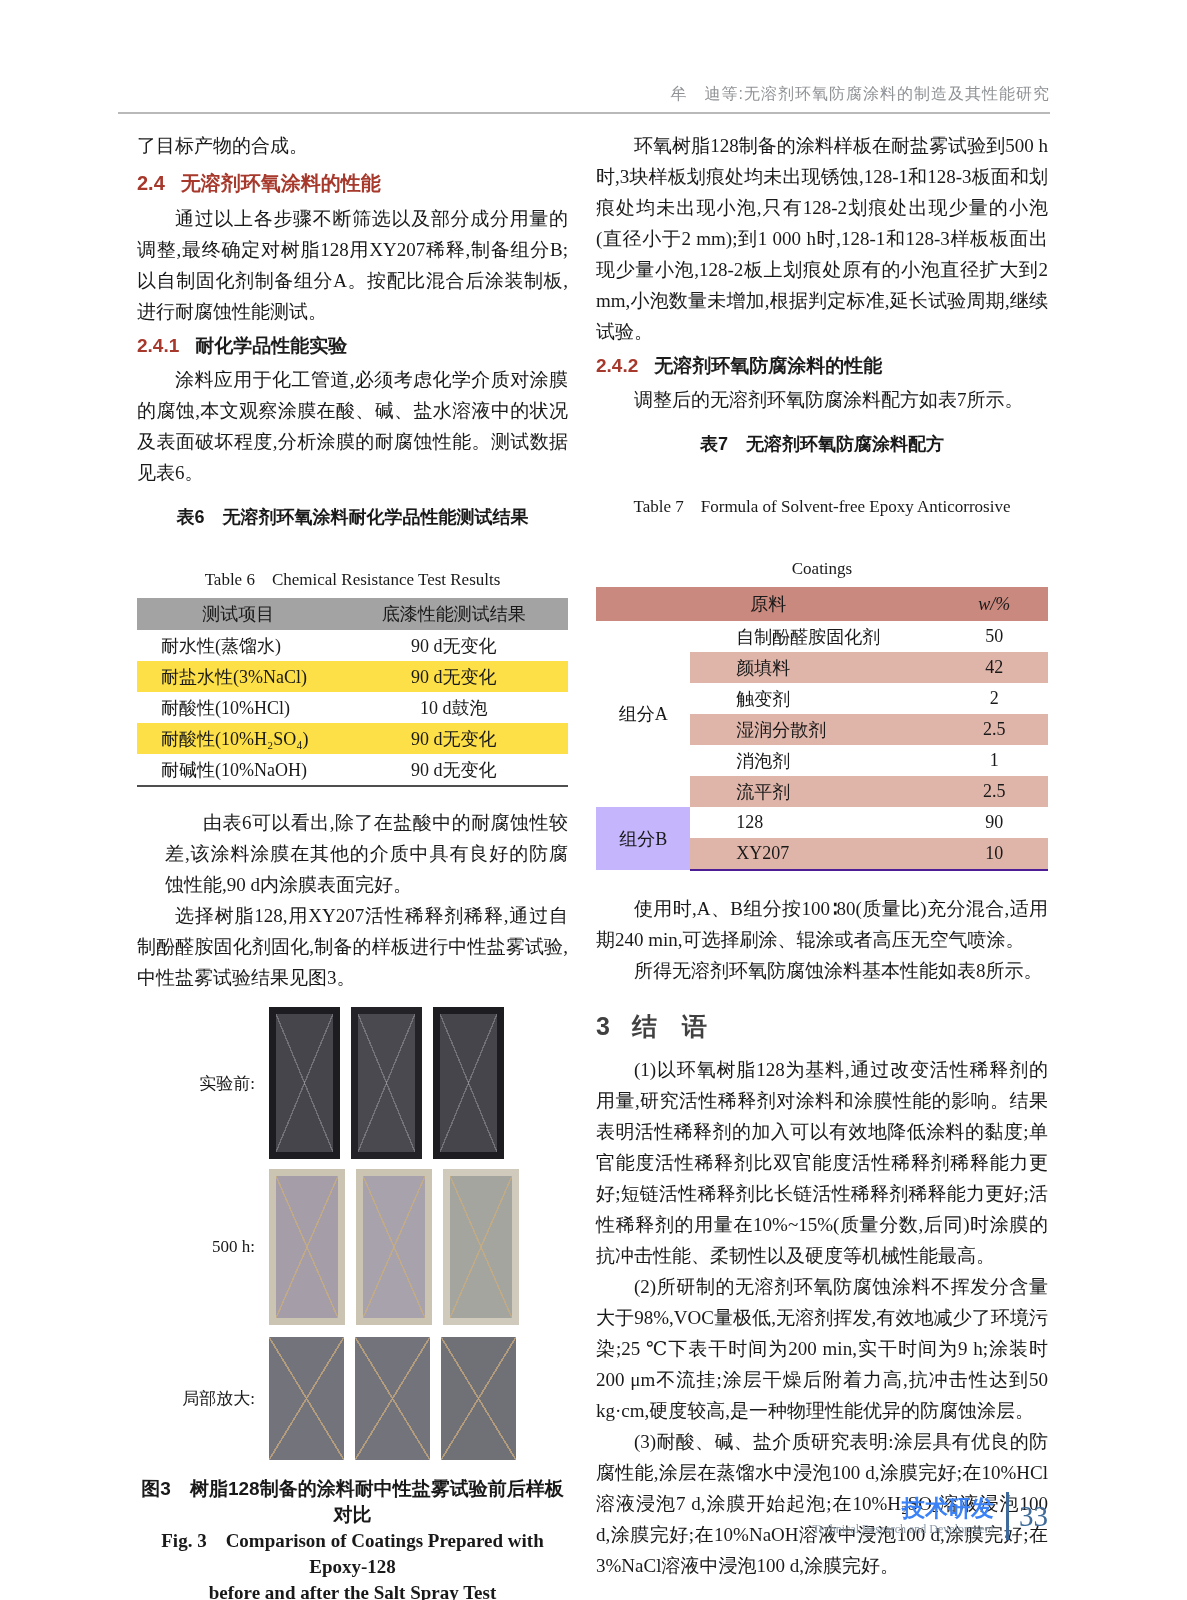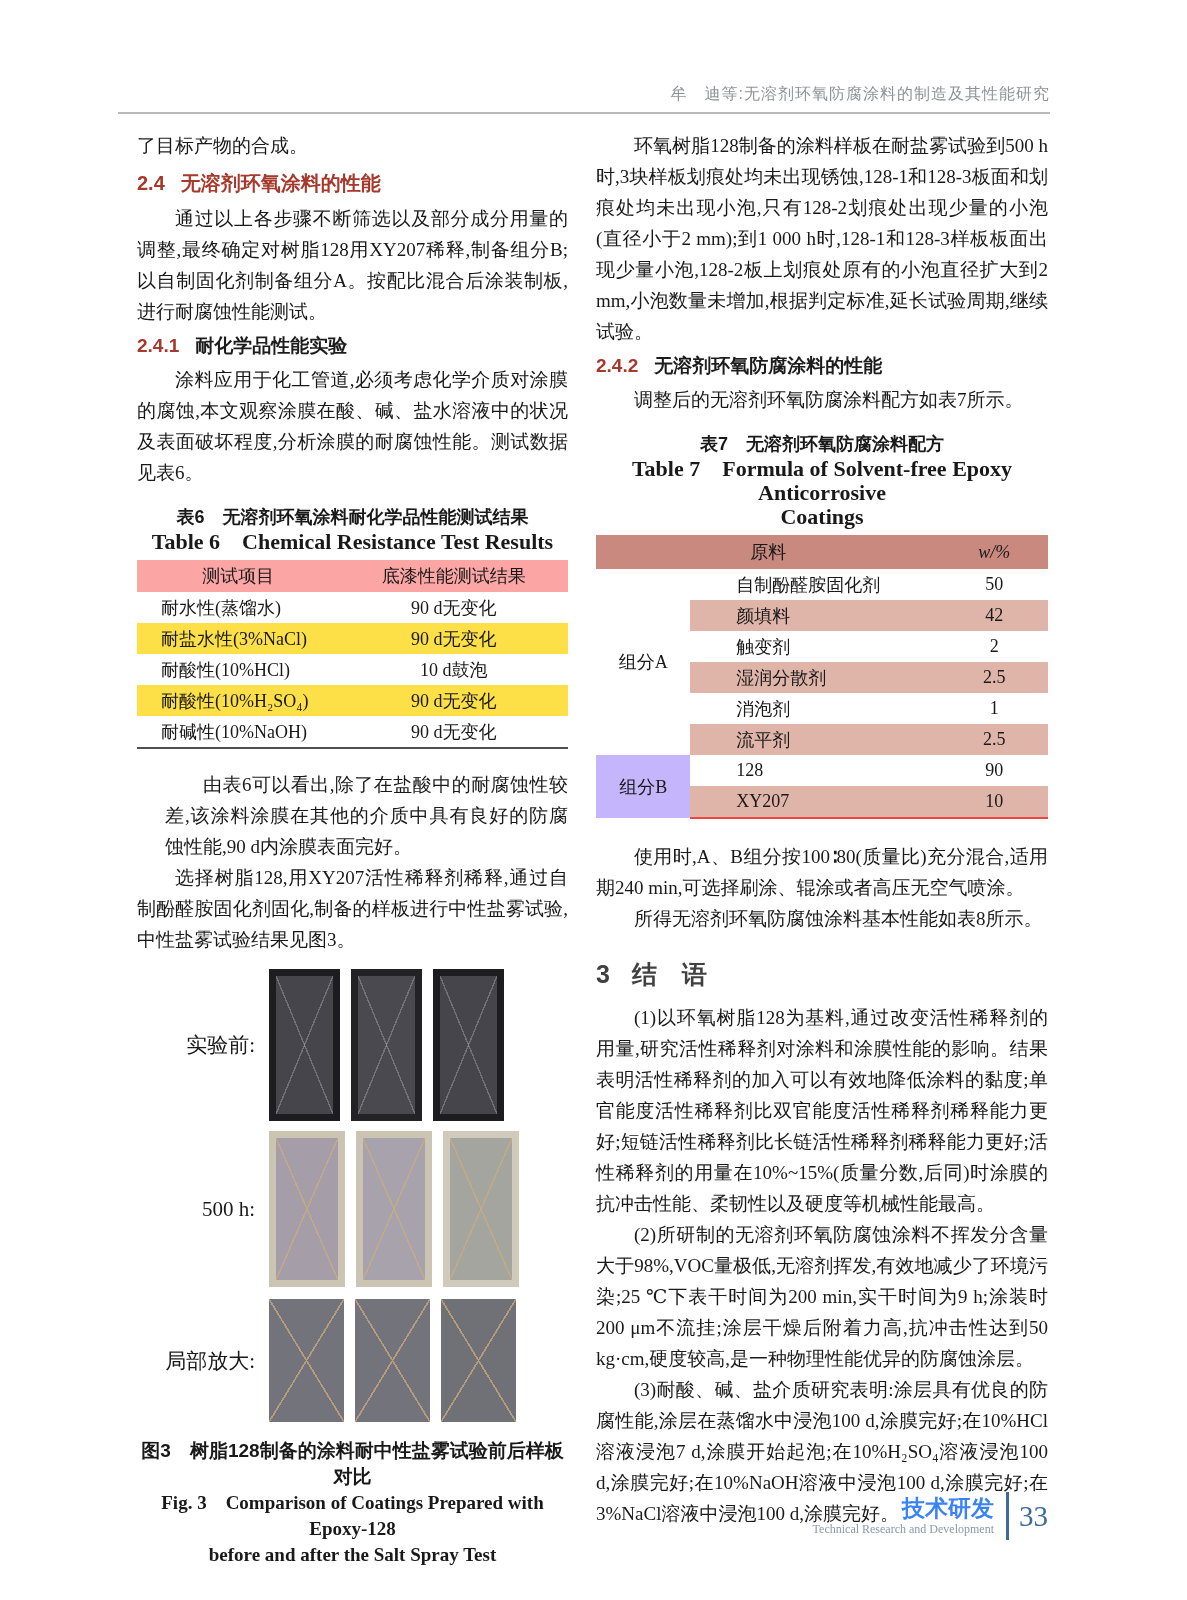--- a/index.html
+++ b/index.html
@@ -28,46 +28,46 @@
     font-size:19px;line-height:28px;color:#1c1c1c;font-weight:600;}
   .h-sub .h-num{color:#a6382c;font-weight:bold;margin-right:16px;}
   .h-conc{margin:24px 0 12px;font-family:"Liberation Sans","DejaVu Sans",sans-serif;
     font-weight:bold;font-size:25px;color:#404040;line-height:32px;}
   .h-conc .h-num{margin-right:22px;}
 
   
   .tbl-block{margin-top:16px;}
   .tbl-cap-cn{text-align:center;font-family:"Liberation Sans","DejaVu Sans",sans-serif;
     font-weight:bold;font-size:18px;line-height:26px;}
-  .tbl-cap-en{text-align:center;font-weight:bold;font-size:22px;line-height:24px;}
+  .tbl-cap-en{text-align:center;font-weight:normal;font-size:17px;line-height:24px;margin-top:38px;}
   table{width:100%;border-collapse:collapse;font-size:18px;margin-top:6px;}
   th{font-weight:normal;}
-  .t6 thead th{background:#fca5a5;height:30px;text-align:center;}
+  .t6 thead th{background:#a3a3a3;height:30px;text-align:center;}
   .t6 td{height:29px;}
   .t6 td:first-child{width:47%;padding-left:24px;text-align:left;}
   .t6 td:last-child{text-align:center;}
   .t6 tr.alt td{background:#fde047;}
   .t6 tbody tr:last-child td{border-bottom:2px solid #4f4f4f;}
 
   .t7 thead th{background:#c9897e;height:32px;text-align:center;}
   .t7 thead th.th-w{font-style:italic;}
   .t7 td{height:29px;}
   .t7 .grp{width:105px;text-align:center;}
   .t7 .grpB{background:#c4b5fd;}
   .t7 .mat{width:229px;text-align:left;padding-left:46px;}
   .t7 .val{width:118px;text-align:center;}
   .t7 td.alt{background:#dfb5aa;}
-  .t7 tbody tr:last-child td{border-bottom:2px solid #ef4444;}
+  .t7 tbody tr:last-child td{border-bottom:2px solid #4c1d95;}
 
   
   .figure{margin-top:14px;}
   .fig-row{display:flex;align-items:center;}
   .fig-row.r1{margin-bottom:10px;}
   .fig-row.r2{margin-bottom:12px;}
-  .fig-label{width:132px;text-align:right;padding-right:14px;font-size:21px;flex:0 0 132px;box-sizing:border-box;}
+  .fig-label{width:132px;text-align:right;padding-right:14px;font-size:17px;flex:0 0 132px;box-sizing:border-box;}
   .panels{display:flex;gap:11px;}
   .panel{box-sizing:border-box;
     background-image:
       linear-gradient(to top right,  transparent 49.35%, var(--xc) 49.35%, var(--xc) 50.65%, transparent 50.65%),
       linear-gradient(to bottom right,transparent 49.35%, var(--xc) 49.35%, var(--xc) 50.65%, transparent 50.65%);}
   .r1 .panel{--xc:rgba(195,195,205,0.35);width:71px;height:152px;border:7px solid #1d1c20;background-color:#46454b;}
   .r1 .panel:nth-child(2){border-color:#232226;background-color:#4a494f;}
   .r2 .panel{--xc:rgba(198,172,130,0.85);width:76px;height:156px;border:7px solid #ccc4b2;background-color:#a59da7;}
   .r2 .panel:nth-child(2){background-color:#a7a2ac;}
   .r2 .panel:nth-child(3){background-color:#a3a59e;border-color:#cfcabb;}

